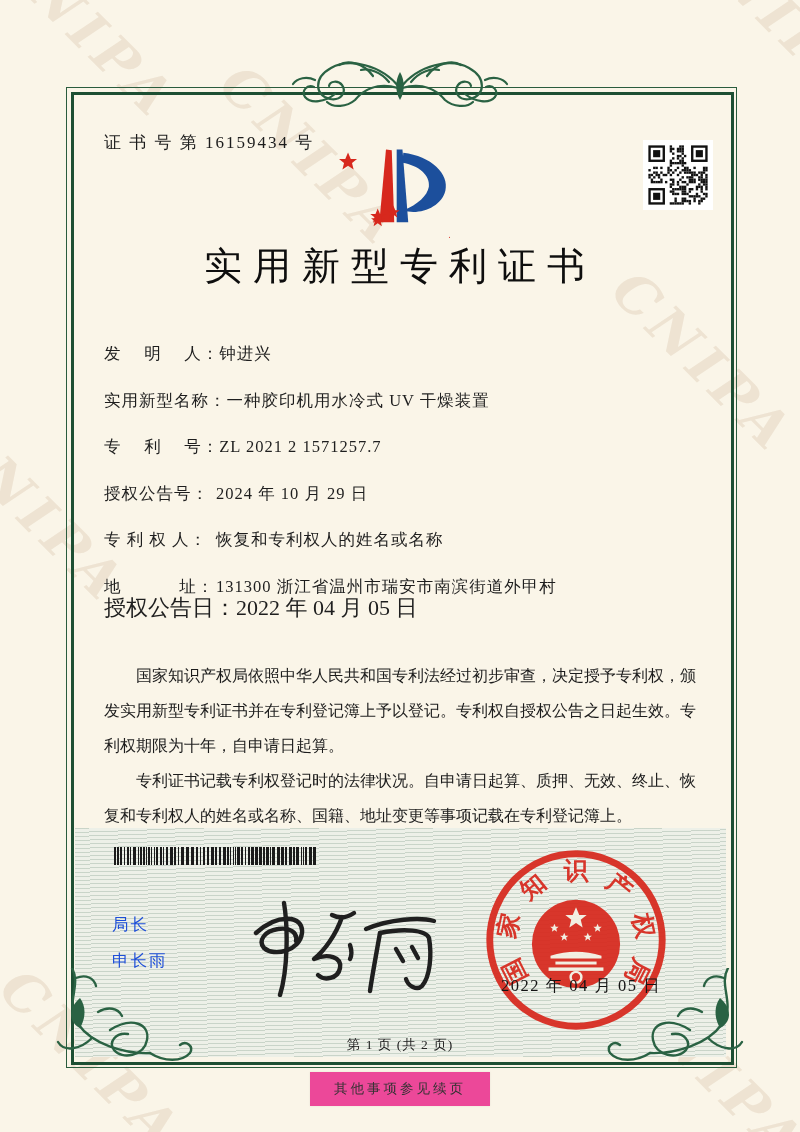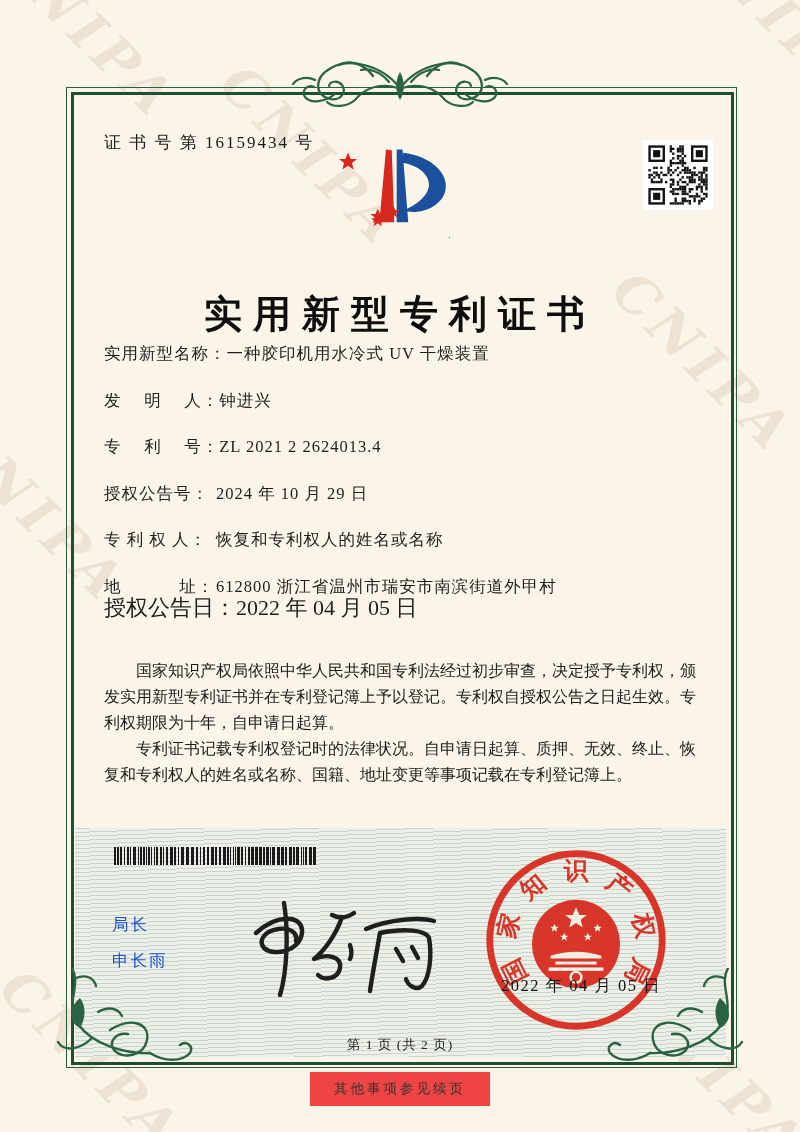--- a/index.html
+++ b/index.html
@@ -21,49 +21,49 @@
   .guilloche{position:absolute;left:75px;top:828px;width:651px;height:229px;
       background:#edf0e8;
       background-image:repeating-linear-gradient(178deg,rgba(108,140,120,0.28) 0 1px,rgba(255,255,255,0) 1px 4px);}
 
   .cert-no{position:absolute;left:104px;top:131px;font-size:17px;color:#1c1c1c;letter-spacing:2px;}
 
   .logo{position:absolute;left:334px;top:132px;}
   .qr{position:absolute;left:643px;top:140px;width:64px;height:64px;background:#ffffff;padding:3px;}
 
   .title{position:absolute;left:0;top:241px;width:800px;text-align:center;
-      font-size:38px;font-weight:bold;color:#0e0e0e;letter-spacing:11px;margin-top:48px;}
+      font-size:38px;font-weight:normal;color:#0e0e0e;letter-spacing:11px;}
 
   .fields{position:absolute;left:104px;top:343px;width:600px;}
   .frow{height:46.5px;font-size:16.5px;color:#1e1e1e;white-space:nowrap;}
   .flabel{display:inline-block;min-width:112px;letter-spacing:1px;}
   .fvalue{letter-spacing:1px;}
   .grant-row{position:absolute;left:104px;top:593px;width:600px;font-size:22px;color:#1e1e1e;white-space:nowrap;}
   .grant-no{position:absolute;left:316px;top:0;}
 
   .body-text{position:absolute;left:104px;top:658px;width:592px;
-      font-size:16px;line-height:26px;color:#1c1c1c;text-align:justify;}
+      font-size:16px;line-height:35px;color:#1c1c1c;text-align:justify;}
   .body-text p{margin:0;text-indent:2em;}
 
   .barcode{position:absolute;left:114px;top:847px;}
 
   .signer{position:absolute;left:112px;top:914px;font-size:16.5px;color:#1d4ed8;}
   .signer div{margin-bottom:14px;letter-spacing:2px;}
   .signature{position:absolute;left:228px;top:893px;}
 
   .seal{position:absolute;left:478px;top:842px;}
   .seal-char{font-size:25px;font-weight:bold;fill:#d7281d;font-family:"Liberation Serif",serif;}
   .seal-date{position:absolute;left:501px;top:975px;font-size:16.5px;color:#141414;
       letter-spacing:1.5px;white-space:nowrap;}
 
   .page-info{position:absolute;left:0;top:1036px;width:800px;text-align:center;
       font-size:13.5px;color:#222;letter-spacing:1px;}
 
   .cont-note{position:absolute;left:400px;top:1072px;transform:translateX(-50%);
-      background:#ef4444;padding:8px 24px;font-size:13.5px;color:#333;
+      background:#ec4899;padding:8px 24px;font-size:13.5px;color:#333;
       letter-spacing:3px;box-shadow:0 0 2px rgba(0,0,0,0.08);white-space:nowrap;}
 
   .orn{position:absolute;pointer-events:none;}
 </style>
 </head>
 <body>
 
 <div class="page">
 
   <div class="wm" style="left:-30px;top:-4px;">CNIPA</div>
@@ -332,36 +332,36 @@
           <rect x="17" y="24" width="1" height="1"></rect>
           <rect x="21" y="24" width="1" height="1"></rect>
         </g>
     </g>
   </svg>
 
   <div class="title">实用新型专利证书</div>
 
   <div class="fields">
     <div class="frow">
+      <span class="flabel">发　 明　 人：</span><span class="fvalue">钟进兴</span>
+    </div>
+    <div class="frow">
       <span class="flabel">实用新型名称：</span><span class="fvalue">一种胶印机用水冷式 UV 干燥装置</span>
     </div>
     <div class="frow">
-      <span class="flabel">发　 明　 人：</span><span class="fvalue">钟进兴</span>
-    </div>
-    <div class="frow">
-      <span class="flabel">专　 利　 号：</span><span class="fvalue">ZL 2021 2 2624013.4</span>
+      <span class="flabel">专　 利　 号：</span><span class="fvalue">ZL 2021 2 1571257.7</span>
     </div>
     <div class="frow">
       <span class="flabel">授权公告号：</span><span class="fvalue">2024 年 10 月 29 日</span>
     </div>
     <div class="frow">
       <span class="flabel">专 利 权 人：</span><span class="fvalue">恢复和专利权人的姓名或名称</span>
     </div>
     <div class="frow">
-      <span class="flabel">地　　　 址：</span><span class="fvalue">612800 浙江省温州市瑞安市南滨街道外甲村</span>
+      <span class="flabel">地　　　 址：</span><span class="fvalue">131300 浙江省温州市瑞安市南滨街道外甲村</span>
     </div>
   </div>
 
   <div class="grant-row">
     <span>授权公告日：</span><span>2022 年 04 月 05 日</span>
   </div>
 
   <div class="body-text">
     <p>国家知识产权局依照中华人民共和国专利法经过初步审查，决定授予专利权，颁发实用新型专利证书并在专利登记簿上予以登记。专利权自授权公告之日起生效。专利权期限为十年，自申请日起算。</p>
     <p>专利证书记载专利权登记时的法律状况。自申请日起算、质押、无效、终止、恢复和专利权人的姓名或名称、国籍、地址变更等事项记载在专利登记簿上。</p>

